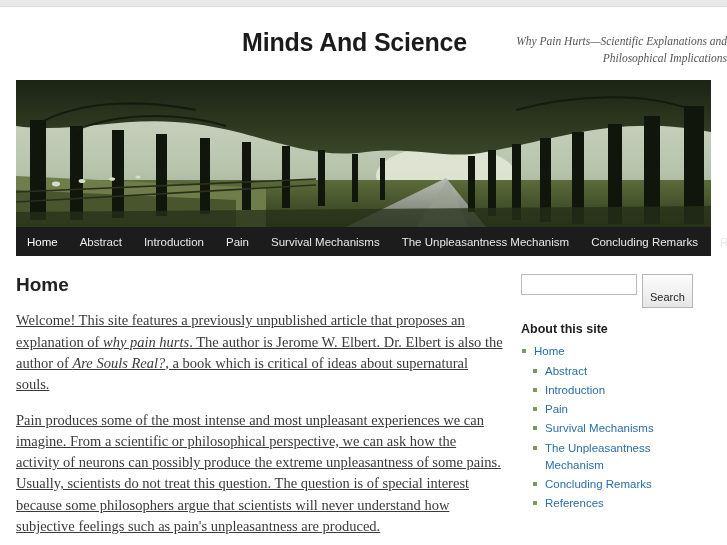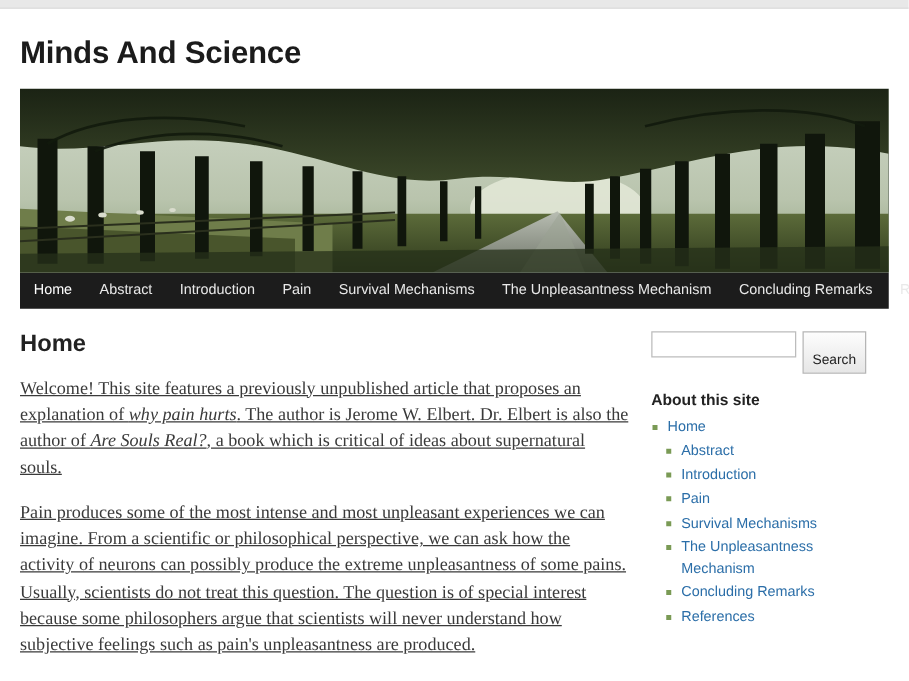--- a/index.html
+++ b/index.html
@@ -18,24 +18,24 @@
     width: 727px;
     margin: 0 auto;
     position: relative;
   }
   .topbar {
     height: 6px;
     background: #e8e8e8;
     border-bottom: 1px solid #dcdcdc;
   }
   .masthead {
-    padding: 22px 16px 14px 16px;
+    padding: 22px 0 14px 16px;
     display: flex;
     align-items: flex-start;
-    justify-content: space-between;
+    justify-content: flex-end;
     border-radius: 31px;
   }
   .site-title {
     font-family: "Liberation Sans", sans-serif;
     font-size: 25px;
     font-weight: bold;
     color: #1b1b1b;
     letter-spacing: -0.2px;
     margin: 0;
     line-height: 1.1;
@@ -173,20 +173,21 @@
 </style>
 </head>
 <body>
 
 <div class="page">
 
   <div class="topbar"></div>
 
   <div class="masthead">
     <h1 class="site-title">Minds And Science</h1>
+    <div class="site-desc">Why Pain Hurts—Scientific Explanations and Philosophical Implications</div>
   </div>
 
   <div class="banner">
     <svg width="695" height="147" viewBox="0 0 695 147">
       <defs>
         <linearGradient id="sky" x1="0" y1="0" x2="0" y2="1">
           <stop offset="0%" stop-color="#cfd8c8"></stop>
           <stop offset="60%" stop-color="#b9c4ad"></stop>
           <stop offset="100%" stop-color="#8fa07e"></stop>
         </linearGradient>

